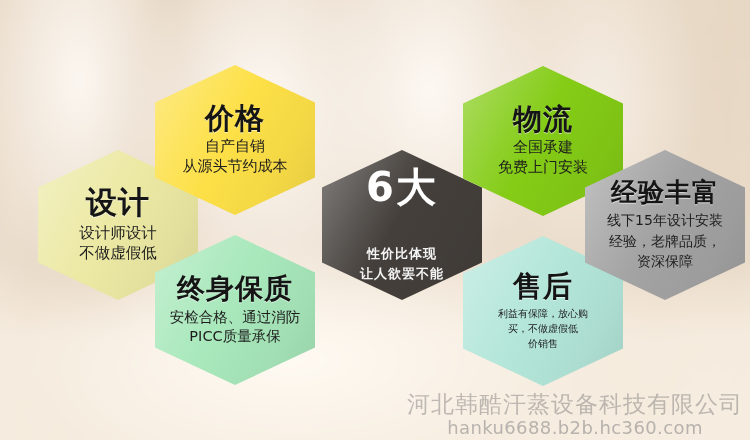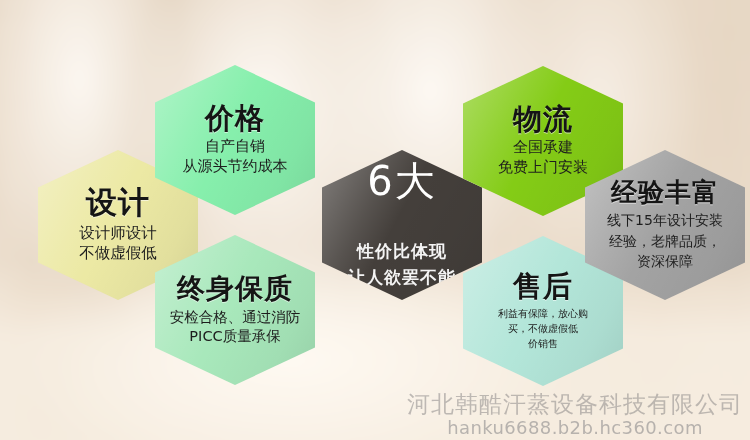--- a/index.html
+++ b/index.html
@@ -103,22 +103,22 @@
   }
   .sub div{display:block;}
 
   
   .light .title{color:#151515;font-size:29px;margin-bottom:4px;
     text-shadow:0 1px 0 rgba(255,255,255,.55);}
   .light .sub{color:#1d1d1d;font-size:15.5px;}
 
   
   .dark{}
-  .dark .title{color:#ffffff;font-size:40px;font-weight:normal;letter-spacing:2px;}
-  .dark .sub{color:#f4f4f4;font-size:17px;font-weight:bold;letter-spacing:1px;line-height:1.55;margin-top:36px;}
+  .dark .title{color:#ffffff;font-size:40px;font-weight:bold;letter-spacing:2px;}
+  .dark .sub{color:#f4f4f4;font-size:13px;font-weight:bold;letter-spacing:1px;line-height:1.55;margin-top:36px;}
 
   
   #hex-design   {left:38px;  top:150px; background:#ece9a4;align-items:center;}
   #hex-price    {left:155px; top:65px;  background:#f6d9ab;}
   #hex-warranty {left:155px; top:235px; background:#a8e8bb;}
   #hex-center   {left:322px; top:150px; background:#443f3b;}
   #hex-logistics{left:463px; top:66px;  background:#c6a0ef;}
   #hex-service  {left:463px; top:236px; background:#b3e6d9;}
   #hex-exp      {left:585px; top:150px; background:#f3c9d7;}
 
@@ -178,21 +178,21 @@
     <div class="sheen"></div>
     <div class="inner">
       <div class="title">设计</div>
       <div class="sub">
         <div>设计师设计</div>
         <div>不做虚假低</div>
       </div>
     </div>
   </div>
 
-  <div class="hex light" id="hex-price" style="background: #86efac;">
+  <div class="hex light" id="hex-price" style="background: #fde047;">
     <div class="sheen"></div>
     <div class="inner">
       <div class="title">价格</div>
       <div class="sub">
         <div>自产自销</div>
         <div>从源头节约成本</div>
       </div>
     </div>
   </div>
 

